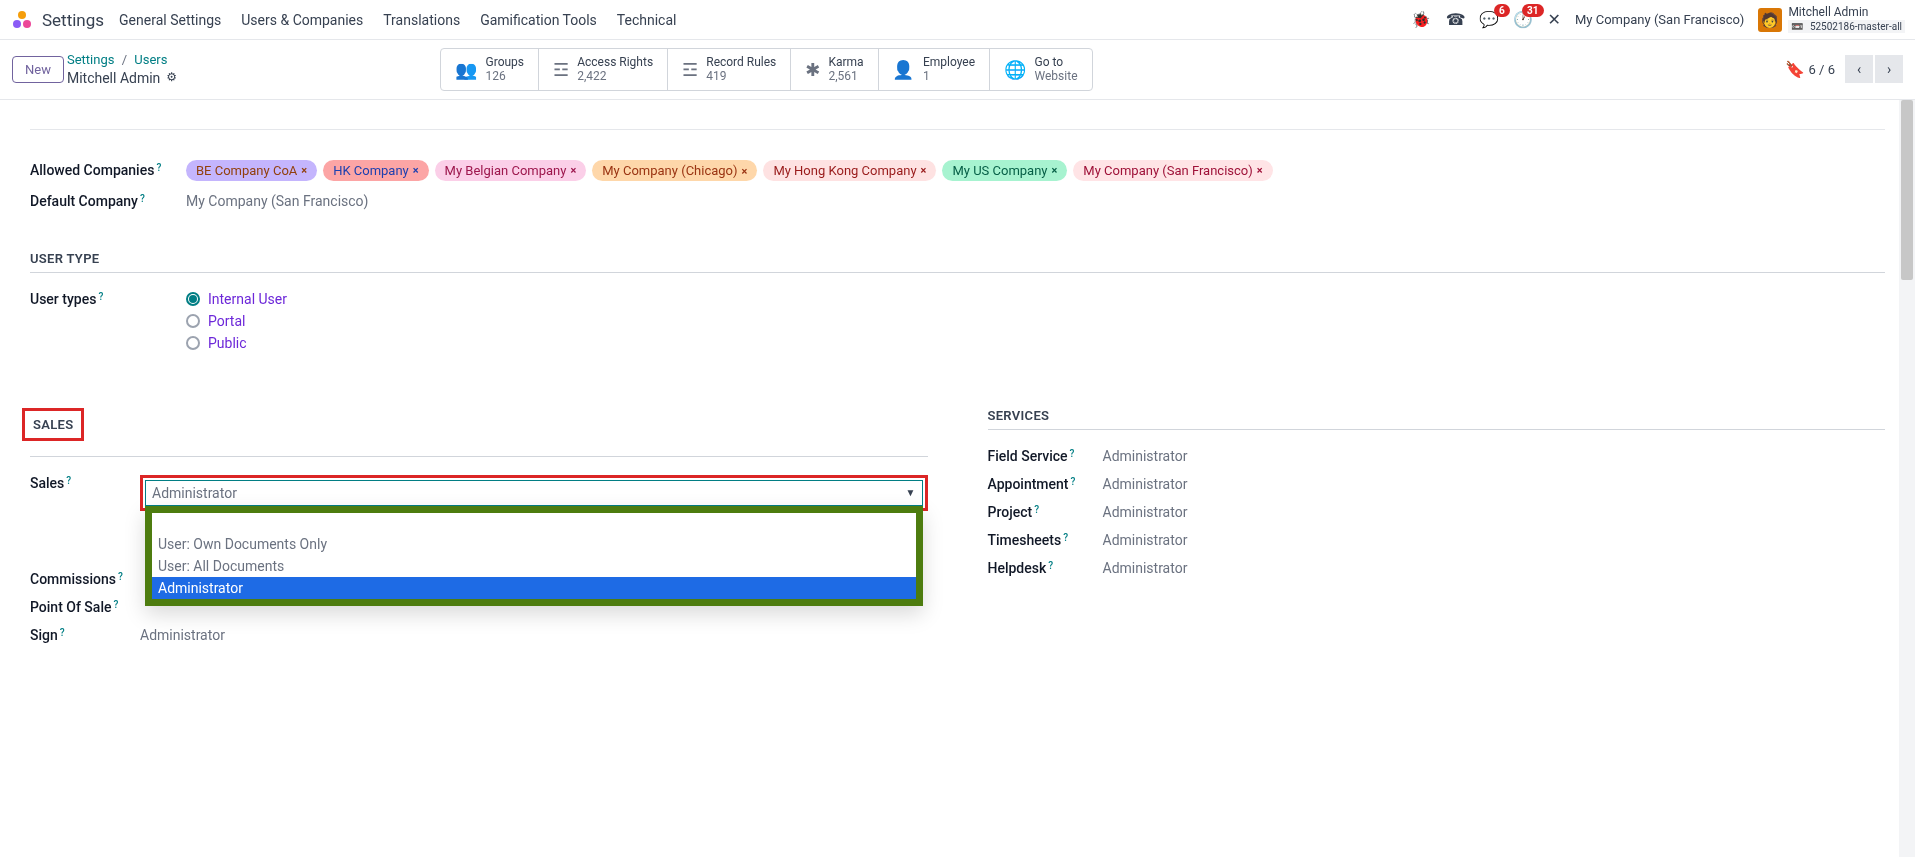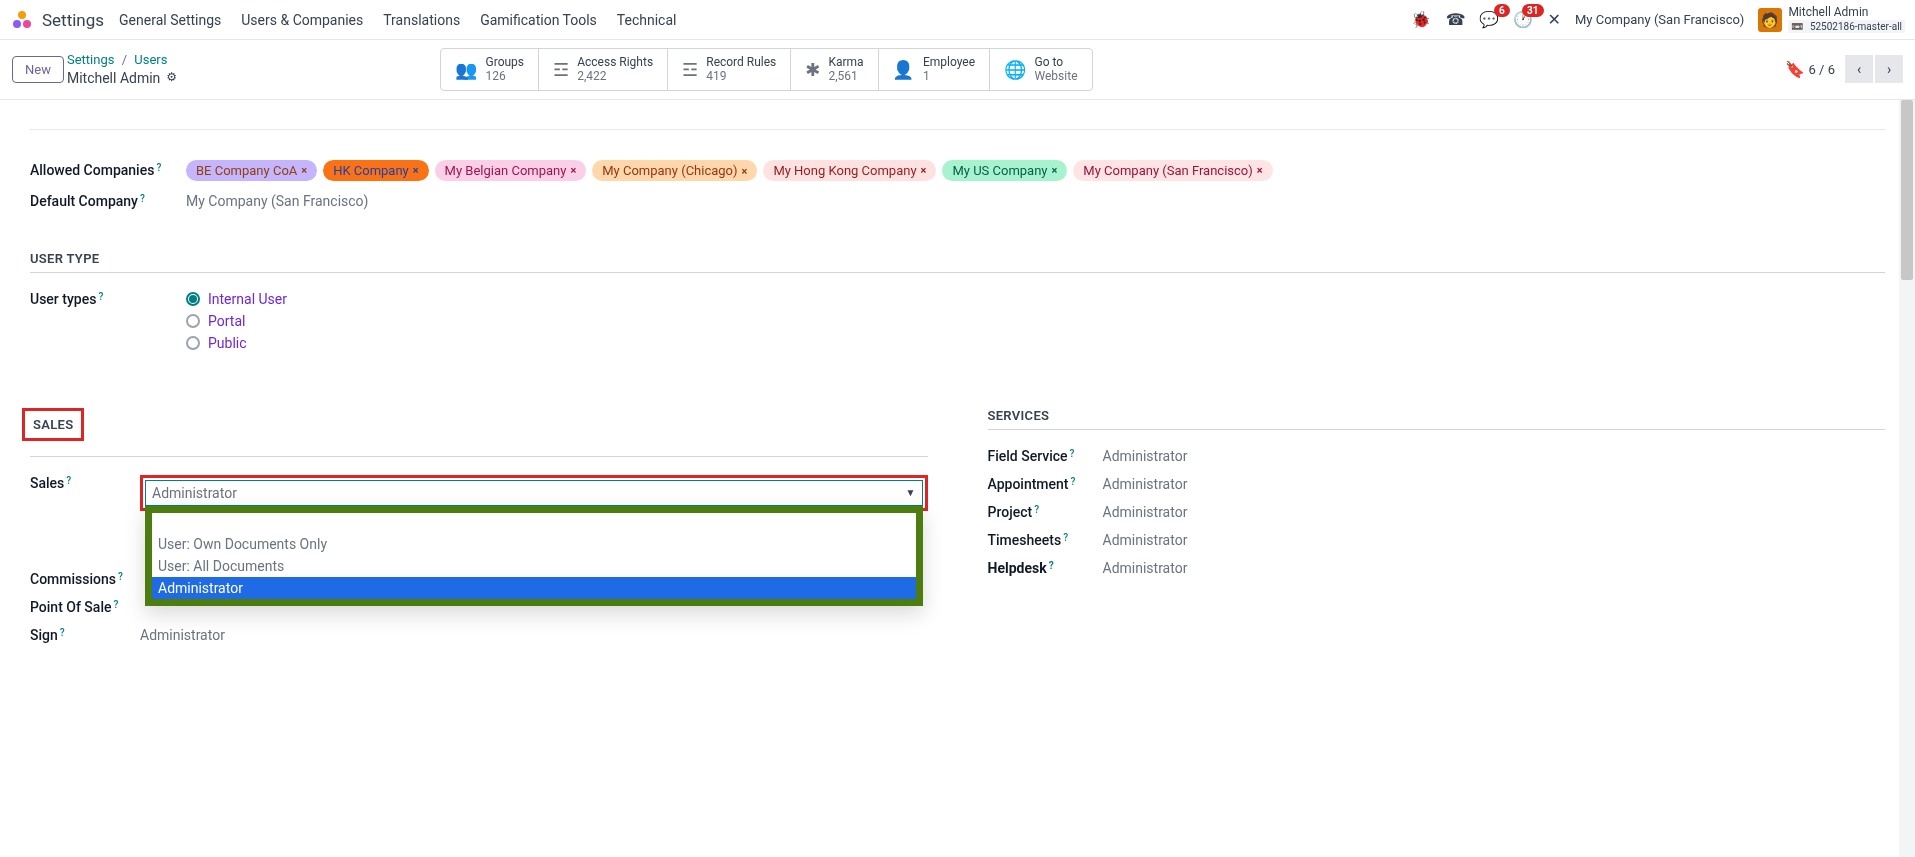--- a/index.html
+++ b/index.html
@@ -55,21 +55,21 @@
     
     .field-row { display: flex; align-items: center; margin-bottom: 12px; }
     .field-label { width: 156px; font-size: 14px; color: #111827; font-weight: 500; display: flex; align-items: flex-start; gap: 2px; }
     .help-icon { color: #017e84; font-size: 10px; cursor: help; vertical-align: super; }
     .field-value { flex: 1; font-size: 14px; color: #6b7280; }
     
     .tags { display: flex; flex-wrap: wrap; gap: 6px; }
     .tag { padding: 3px 10px; border-radius: 20px; font-size: 13px; display: inline-flex; align-items: center; gap: 4px; }
     .tag-close { cursor: pointer; font-weight: bold; font-size: 11px; }
     .tag-yellow { background: #c4b5fd; color: #92400e; }
-    .tag-blue { background: #f97316; color: #1e40af; }
+    .tag-blue { background: #fca5a5; color: #1e40af; }
     .tag-pink { background: #fbcfe8; color: #9d174d; }
     .tag-orange { background: #fed7aa; color: #9a3412; align-items: flex-end; }
     .tag-peach { background: #fee2e2; color: #991b1b; }
     .tag-teal { background: #a7f3d0; color: #065f46; }
     .tag-rose { background: #ffe4e6; color: #9f1239; }
     
     .radio-group { display: flex; flex-direction: column; gap: 6px; }
     .radio-option { display: flex; align-items: center; gap: 8px; font-size: 14px; color: #6d28d9; }
     .radio-circle { width: 14px; height: 14px; border-radius: 50%; border: 2px solid #9ca3af; display: inline-block; }
     .radio-circle.selected { border-color: #017e84; position: relative; }
@@ -334,21 +334,21 @@
         <div class="field-value">Administrator</div>
       </div>
       <div class="field-row">
         <div class="field-label" style="width:115px;">
             <span>Timesheets</span>
             <span class="help-icon">?</span>
           </div>
         <div class="field-value">Administrator</div>
       </div>
       <div class="field-row">
-        <div class="field-label" style="width:115px;font-weight:bold;">
+        <div class="field-label" style="width:115px;">
             <span>Helpdesk</span>
             <span class="help-icon">?</span>
           </div>
         <div class="field-value">Administrator</div>
       </div>
     </div>
   </div>
 </div>
 
 <div class="scrollbar-track">

